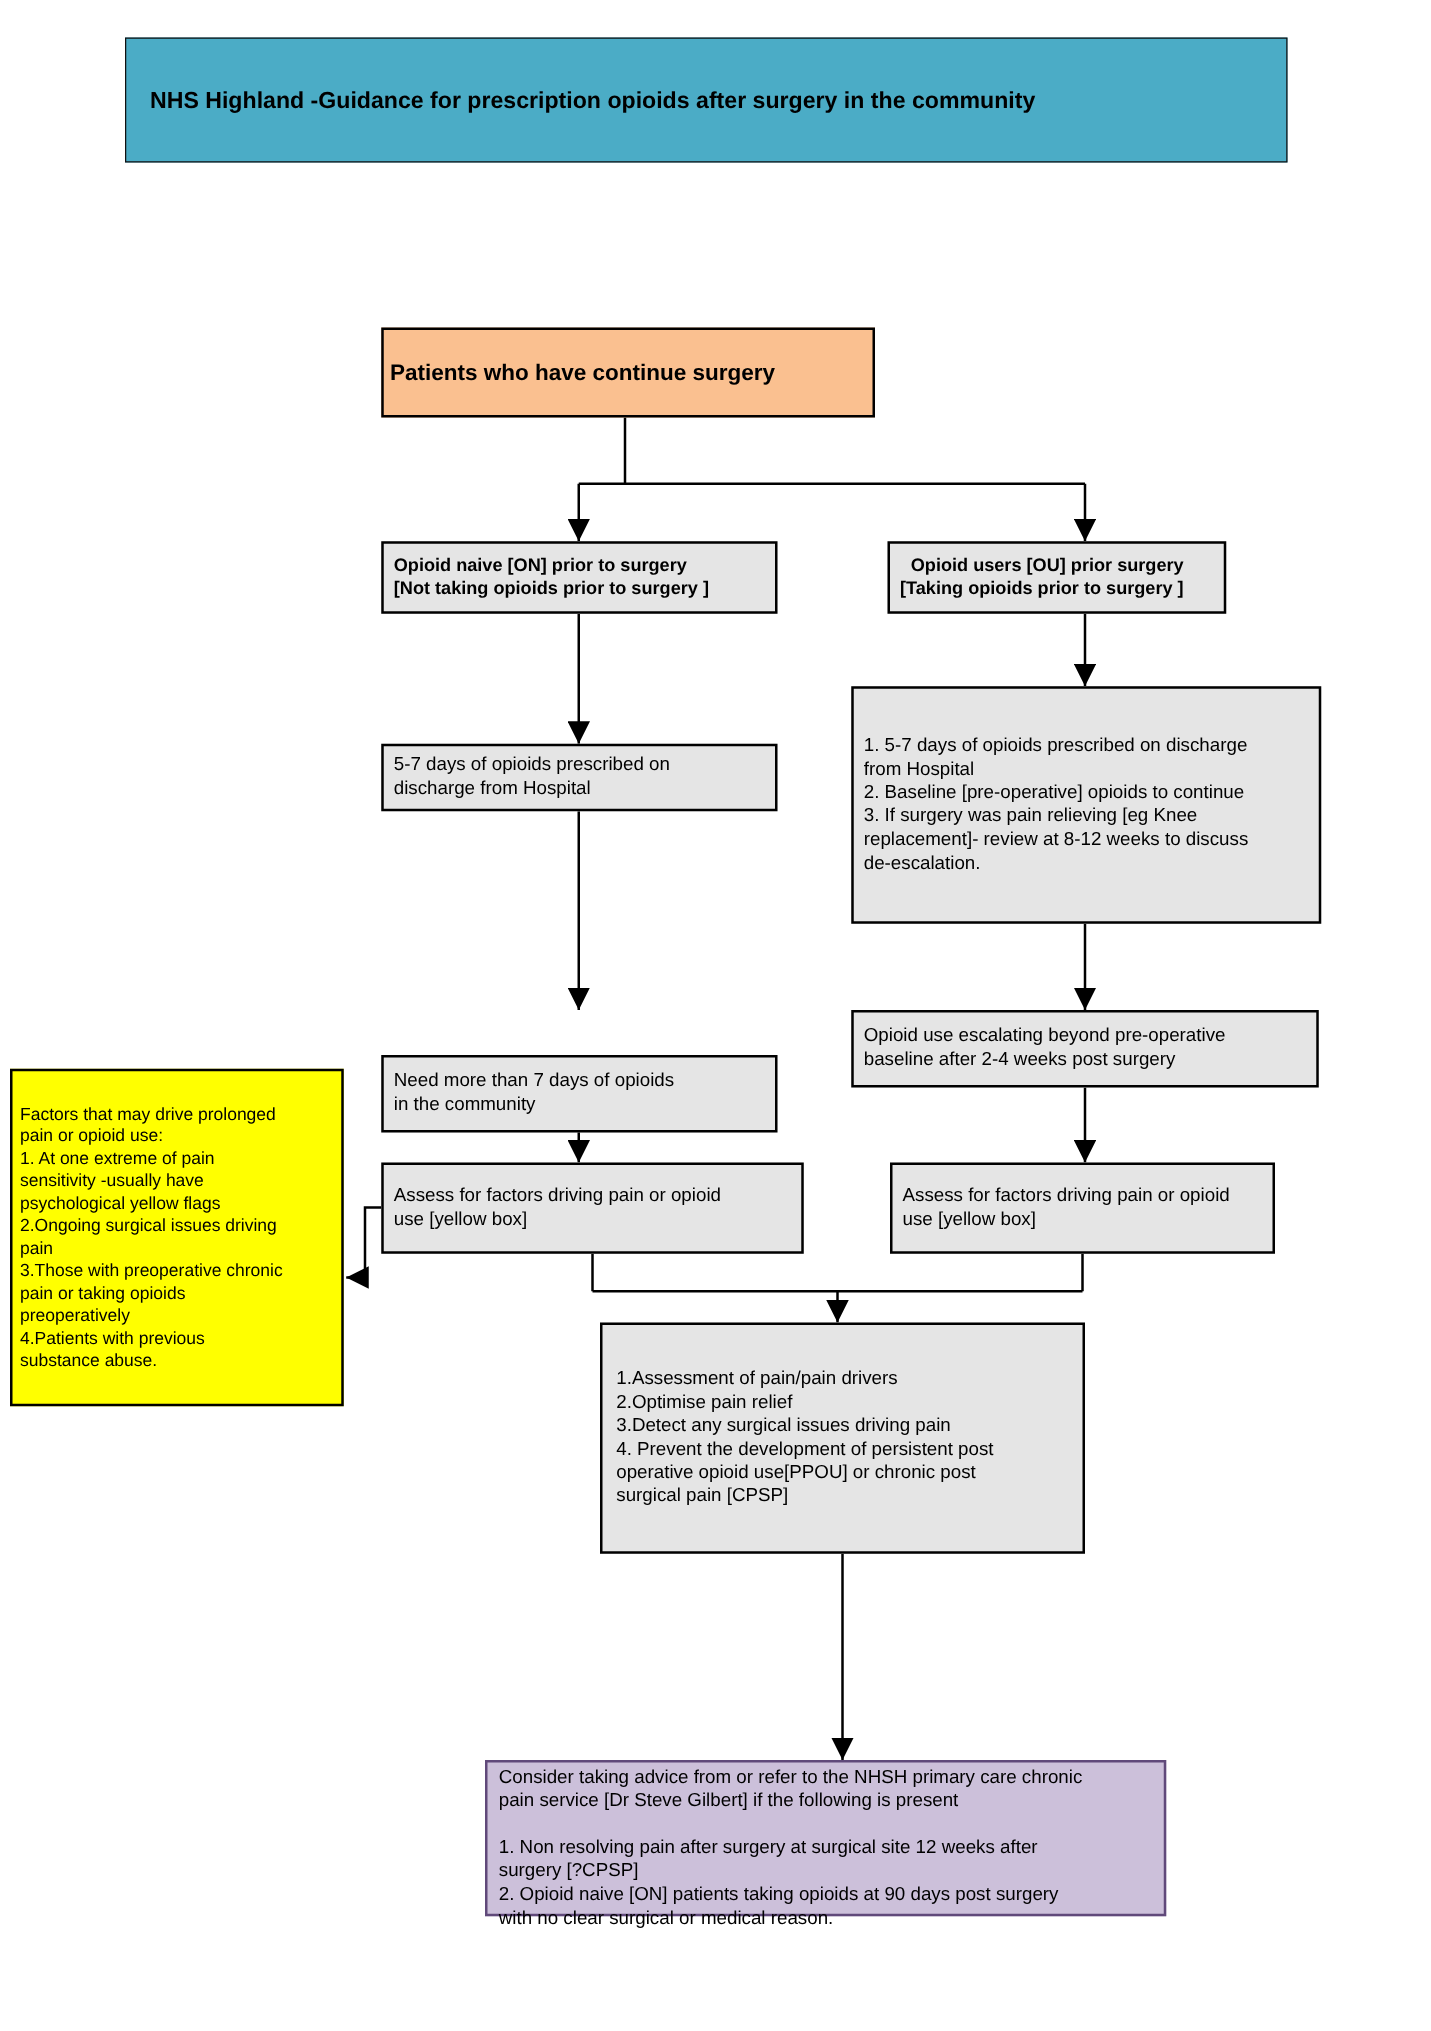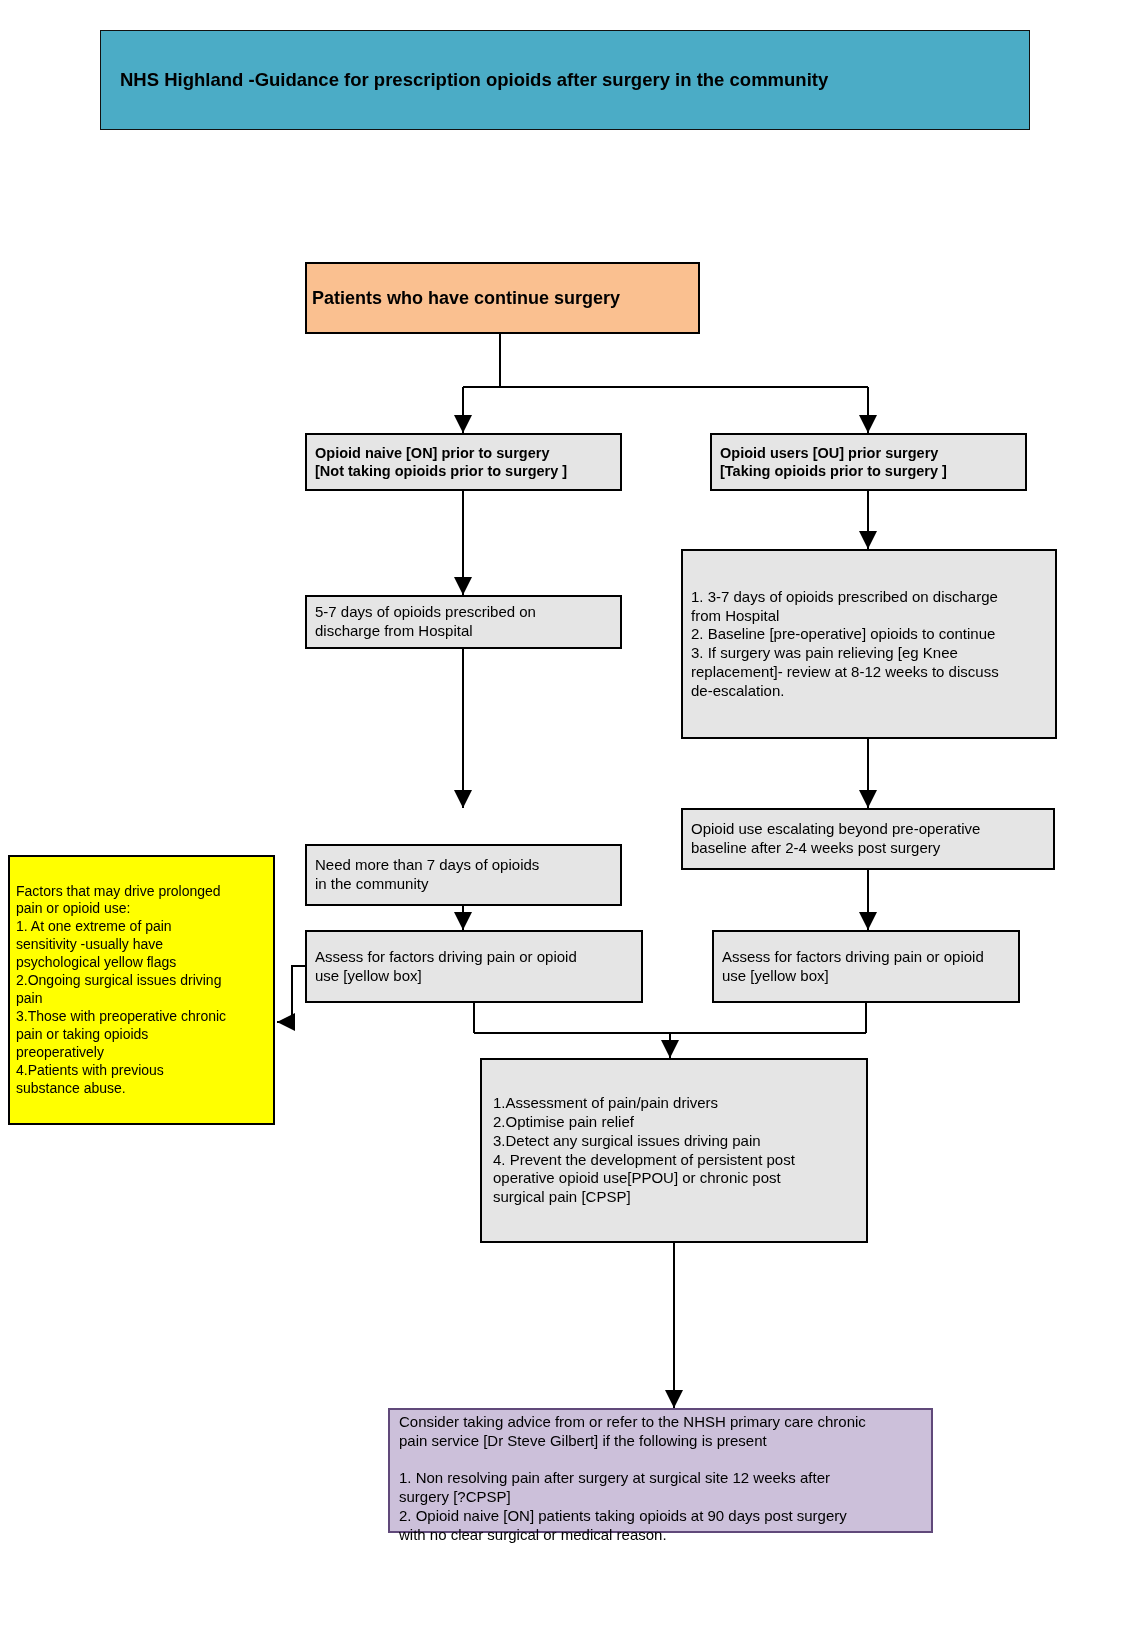--- a/index.html
+++ b/index.html
@@ -32,21 +32,21 @@
     font-size:18.5px;font-weight:bold;
     padding-left:19px;
   }
   .patients{
     left:305px;top:262px;width:395px;height:72px;
     background:var(--root-bg,#FAC090);
     font-size:18px;font-weight:bold;
     padding-left:5px;
   }
   .naive-branch{left:305px;top:433px;width:317px;height:58px;font-size:14.5px;}
-  .users-branch{left:710px;top:433px;width:317px;height:58px;font-size:14.5px;}
+  .users-branch{left:710px;top:433px;width:271px;height:58px;font-size:14.5px;text-align:right;}
   .naive-discharge{left:305px;top:595px;width:317px;height:54px;}
   .users-discharge{left:681px;top:549px;width:376px;height:190px;}
   .naive-trigger{left:305px;top:844px;width:317px;height:62px;}
   .users-trigger{left:681px;top:808px;width:374px;height:62px;}
   .naive-assess{left:305px;top:930px;width:338px;height:73px;}
   .users-assess{left:712px;top:930px;width:308px;height:73px;}
   .factors{
     left:8px;top:855px;width:267px;height:270px;
     background:var(--factors-bg,#FFFF00);
     font-size:14px;line-height:1.28;
@@ -97,21 +97,21 @@
 
   <div class="node naive-branch bold">Opioid naive [ON] prior to surgery
 [Not taking opioids prior to surgery ]</div>
 
   <div class="node users-branch bold">Opioid users [OU] prior surgery
 [Taking opioids prior to surgery ]</div>
 
   <div class="node naive-discharge">5-7 days of opioids prescribed on
 discharge from Hospital</div>
 
-  <div class="node users-discharge">1. 3-7 days of opioids prescribed on discharge
+  <div class="node users-discharge">1. 5-7 days of opioids prescribed on discharge
 from Hospital
 2. Baseline [pre-operative] opioids to continue
 3. If surgery was pain relieving [eg Knee
 replacement]- review at 8-12 weeks to discuss
 de-escalation.</div>
 
   <div class="node naive-trigger">Need more than 7 days of opioids
 in the community</div>
 
   <div class="node users-trigger">Opioid use escalating beyond pre-operative

